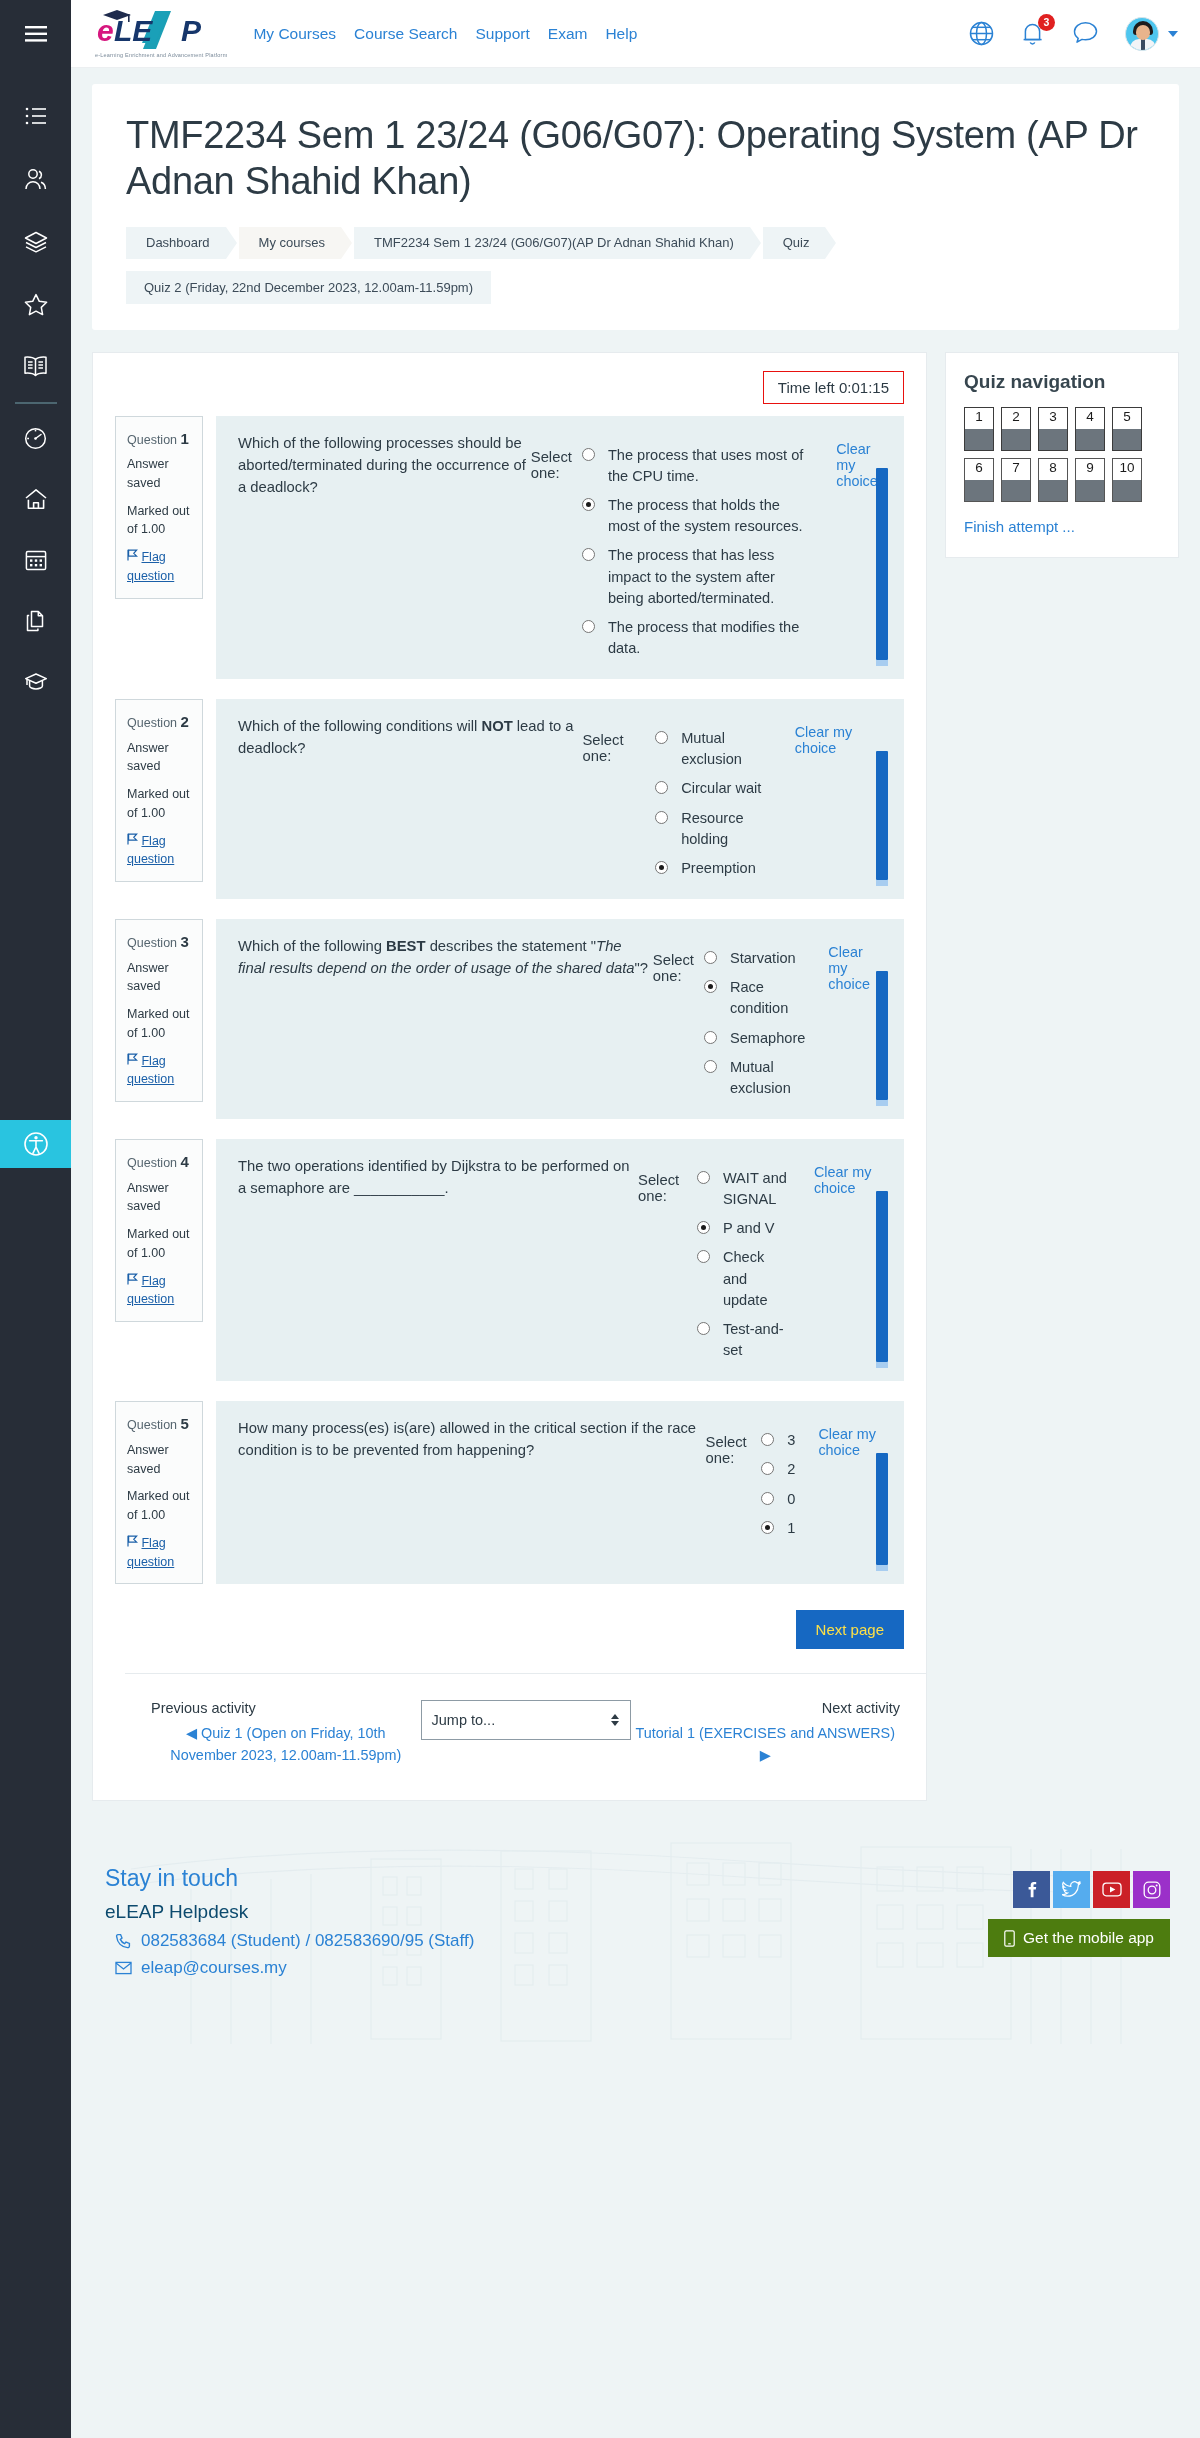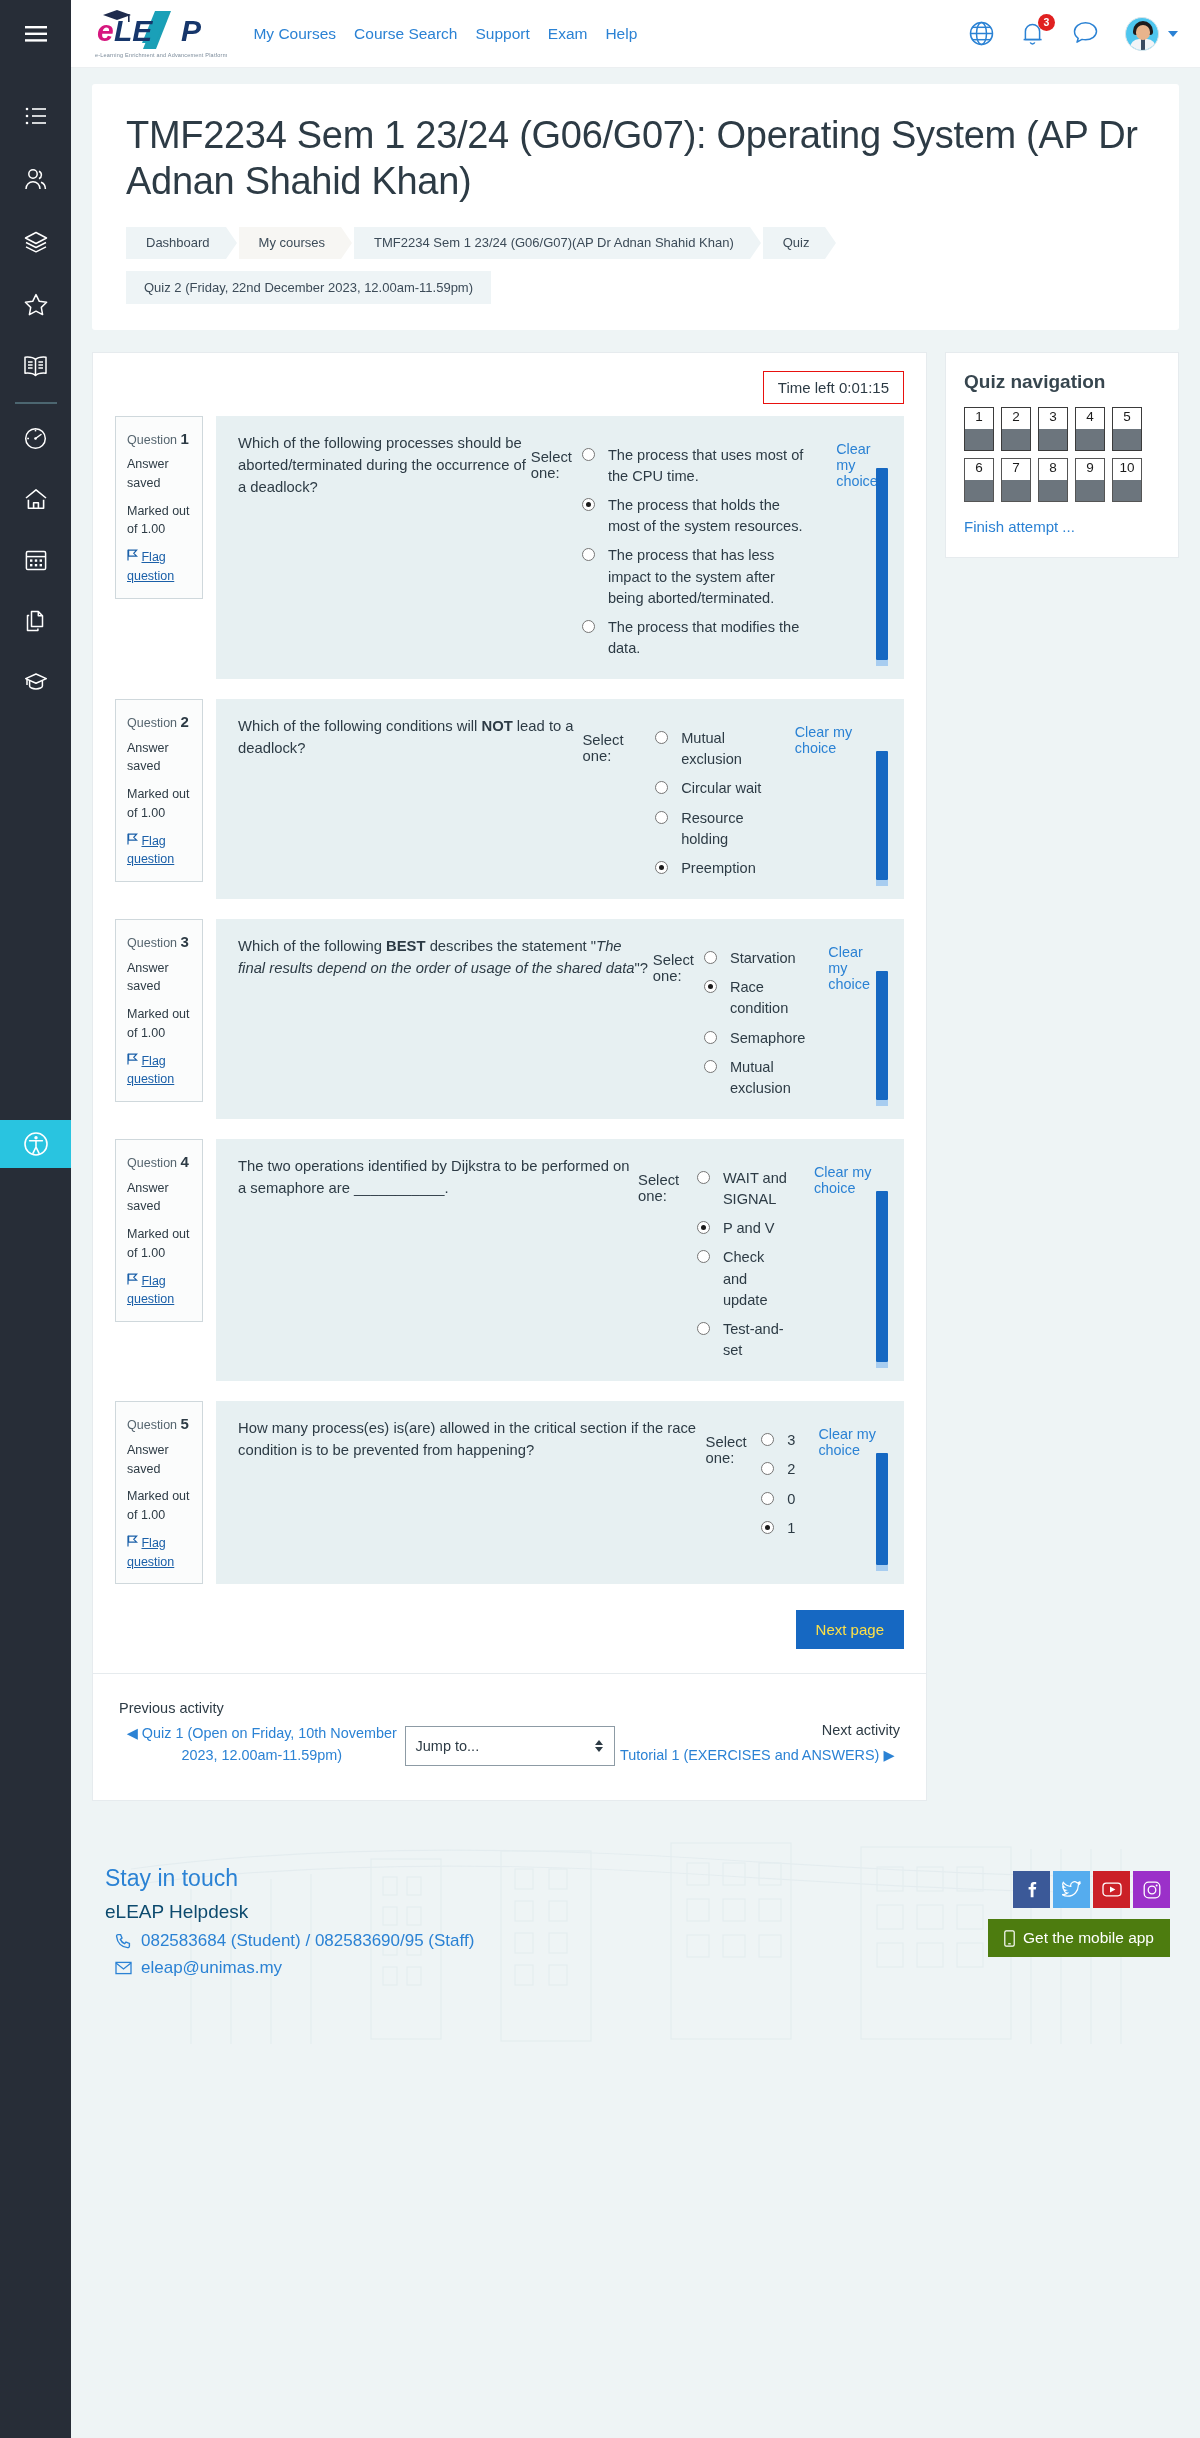--- a/index.html
+++ b/index.html
@@ -159,21 +159,21 @@
 
   .nextrow { display: flex; justify-content: flex-end; padding: 6px 22px 24px 22px; }
   .btn-primary {
     background: #1668c2; color: #fde047; border: none;
     font-size: 15px; padding: 11px 20px; cursor: pointer;
     font-family: "Liberation Sans", sans-serif;
   }
 
   .actnav {
     border-top: 1px solid #e6ebee;
-    display: flex; align-items: flex-end; padding: 26px 26px 34px 26px;
+    display: flex; align-items: flex-start; padding: 26px 26px 34px 26px; margin-left: 32px;
   }
   .actnav .prev { width: 290px; text-align: center; }
   .actnav .mid { flex: 1; display: flex; justify-content: center; }
   .actnav .next { width: 290px; text-align: center; }
   .actnav .lbl { font-size: 14.5px; color: #2d3b45; margin-bottom: 7px; }
   .actnav .prev .lbl { text-align: left; }
   .actnav .next .lbl { text-align: right; }
   .actnav a { color: #2b82d4; font-size: 14.4px; text-decoration: none; line-height: 1.5; }
   .jumpsel {
     width: 210px; height: 40px; border: 1px solid #8d9ba5; background: #fff;
@@ -744,21 +744,21 @@
       <svg width="17" height="17" viewBox="0 0 17 17" fill="none" stroke="#2b82d4" stroke-width="1.4">
         <path d="M3 1.6 5.6 1.6 7 5 5.3 6.4c.9 2 2.3 3.4 4.3 4.3L11 9l3.4 1.4v2.6c0 1-.8 1.7-1.8 1.6C6.6 14.1 2.3 9.8 1.6 3.4 1.5 2.4 2.1 1.6 3 1.6z"></path>
       </svg>
       <a href="#">082583684 (Student) / 082583690/95 (Staff)</a>
     </div>
     <div class="f-line">
       <svg width="17" height="14" viewBox="0 0 17 14" fill="none" stroke="#2b82d4" stroke-width="1.3">
         <rect x="1" y="1.4" width="15" height="11.2"></rect>
           <path d="M1 2 8.5 8 16 2"></path>
       </svg>
-      <a href="#">eleap@unimas.my</a>
+      <a href="#">eleap@courses.my</a>
     </div>
 
     <div class="f-right">
       <div class="socials">
         <div class="soc fb">
           <svg width="18" height="18" viewBox="0 0 18 18" fill="none" stroke="#fff" stroke-width="1.3">
               <path d="M11 3.2h2.2V.9h-2.6C8.9.9 7.7 2.1 7.7 4v2H5.6v2.6h2.1v7.6h2.8V8.6h2.3l.4-2.6h-2.7V4.3c0-.7.3-1.1.9-1.1z" fill="#fff" stroke="none"></path>
             </svg>
         </div>
         <div class="soc tw">

